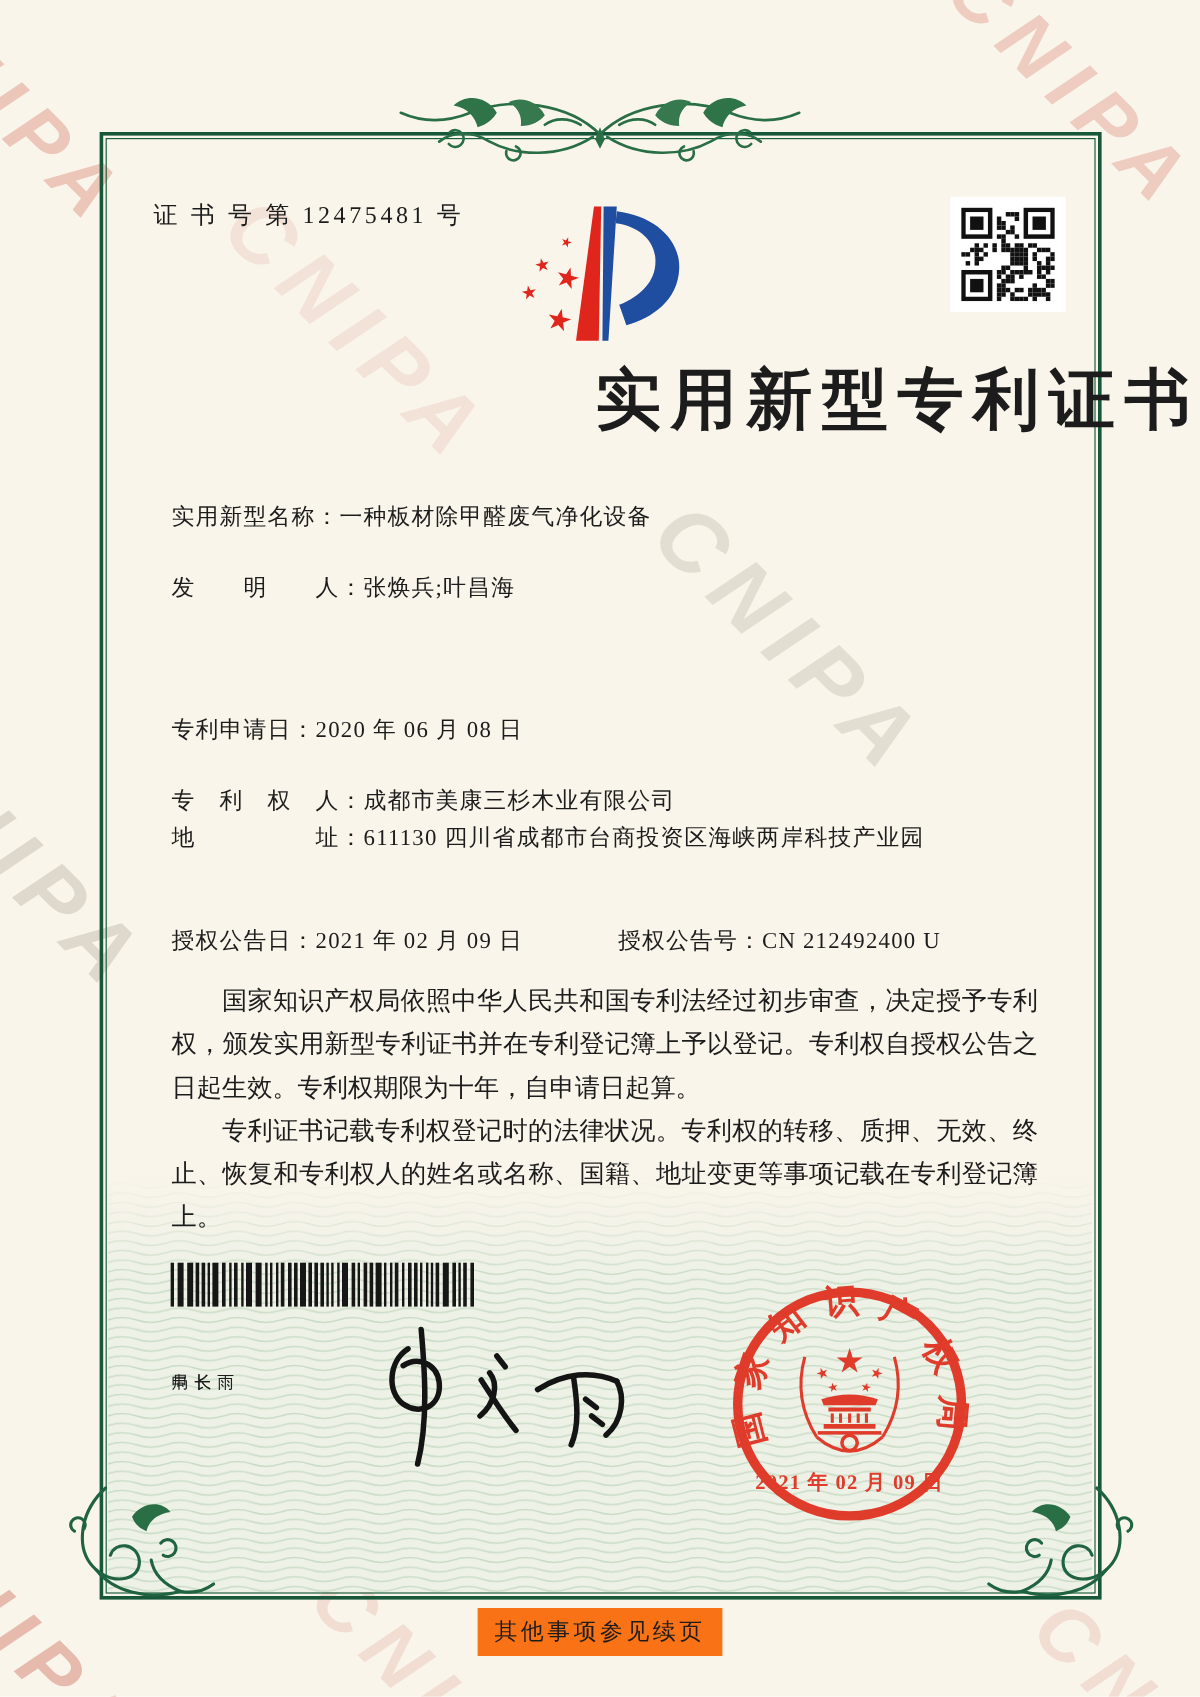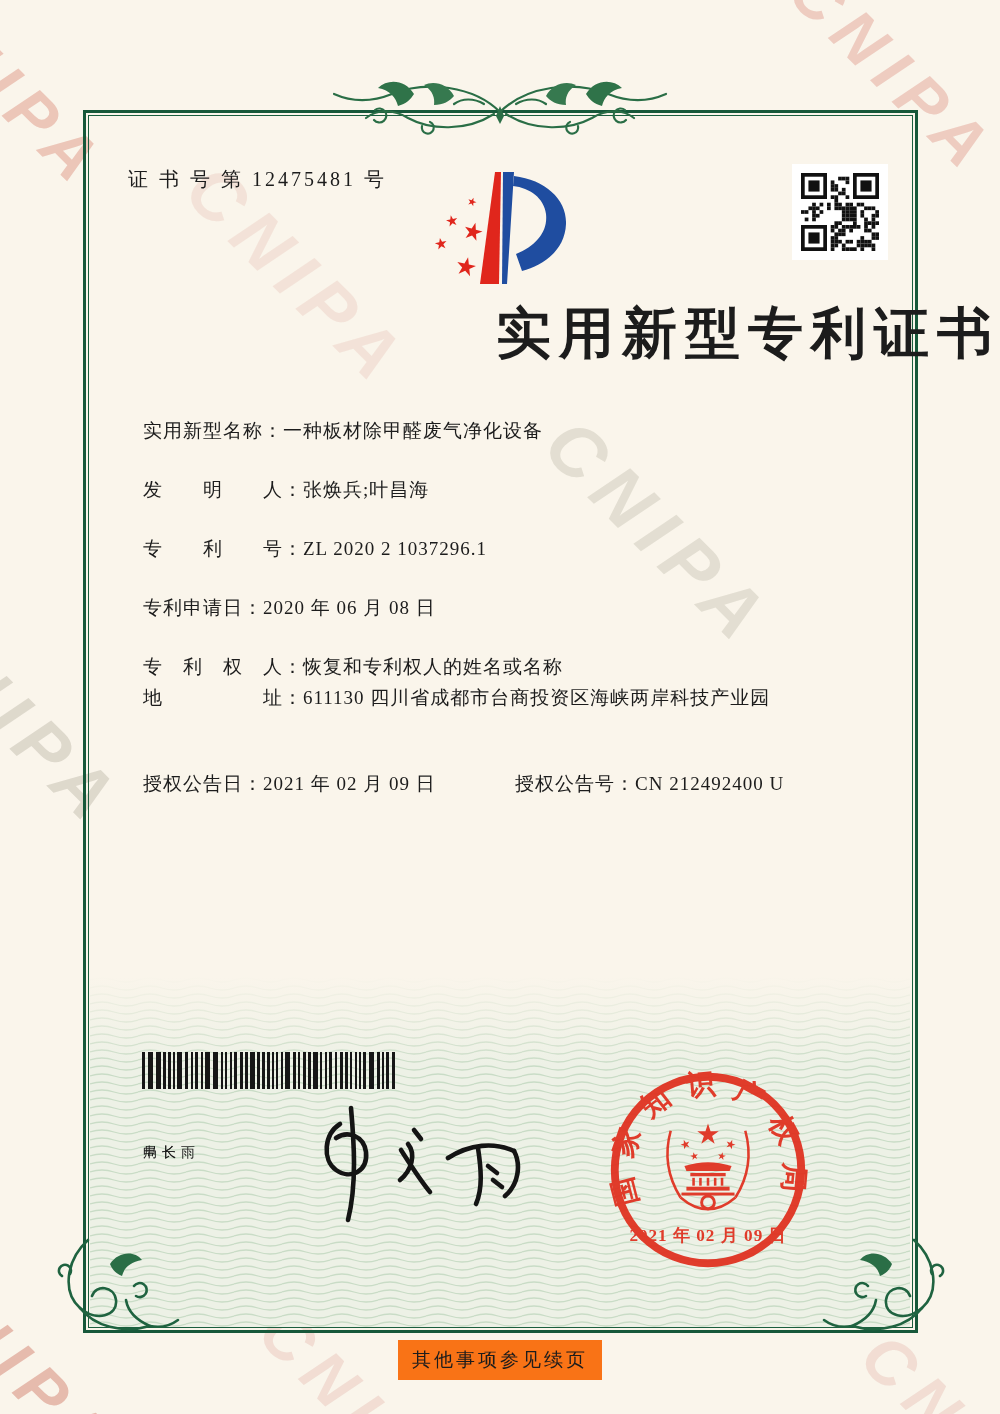--- a/index.html
+++ b/index.html
@@ -273,39 +273,40 @@
     </svg>
 
     <div class="title">实用新型专利证书</div>
 
     <div class="frow" style="top:418px">
       <span class="flabel">实用新型名称</span><span>：</span><span class="fvalue">一种板材除甲醛废气净化设备</span>
     </div>
     <div class="frow" style="top:477px">
       <span class="flabel">发　　明　　人</span><span>：</span><span class="fvalue">张焕兵;叶昌海</span>
     </div>
-    <div class="frow" style="top:536px">
-      <span class="flabel">专　　利　　号</span><span>：</span><span class="fvalue">ZL 2020 2 1037296.1</span>
-    </div>
     <div class="frow" style="top:595px">
       <span class="flabel">专利申请日</span><span>：</span><span class="fvalue">2020 年 06 月 08 日</span>
     </div>
     <div class="frow" style="top:654px">
-      <span class="flabel">专　利　权　人</span><span>：</span><span class="fvalue">恢复和专利权人的姓名或名称</span>
+      <span class="flabel">专　利　权　人</span><span>：</span><span class="fvalue">成都市美康三杉木业有限公司</span>
     </div>
     <div class="frow" style="top:685px">
       <span class="flabel">地　　　　　址</span><span>：</span><span class="fvalue">611130 四川省成都市台商投资区海峡两岸科技产业园</span>
     </div>
     <div class="frow" style="top:771px">
       <span class="flabel">授权公告日</span><span>：</span><span class="fvalue">2021 年 02 月 09 日</span>
       <span class="frow2b">
         <span class="flabel">授权公告号</span><span>：</span><span class="fvalue">CN 212492400 U</span>
       </span>
     </div>
 
+    <div class="bodytext">
+      <p>国家知识产权局依照中华人民共和国专利法经过初步审查，决定授予专利权，颁发实用新型专利证书并在专利登记簿上予以登记。专利权自授权公告之日起生效。专利权期限为十年，自申请日起算。</p>
+      <p>专利证书记载专利权登记时的法律状况。专利权的转移、质押、无效、终止、恢复和专利权人的姓名或名称、国籍、地址变更等事项记载在专利登记簿上。</p>
+    </div>
 
     <svg id="barcode" class="barcode" width="258" height="37" viewBox="0 0 258 37">
         <rect x="0" y="0" width="3" height="37" fill="#161616"></rect>
         <rect x="6" y="0" width="5" height="37" fill="#161616"></rect>
         <rect x="14" y="0" width="5" height="37" fill="#161616"></rect>
         <rect x="21" y="0" width="3" height="37" fill="#161616"></rect>
         <rect x="26" y="0" width="3" height="37" fill="#161616"></rect>
         <rect x="31" y="0" width="2" height="37" fill="#161616"></rect>
         <rect x="35" y="0" width="5" height="37" fill="#161616"></rect>
         <rect x="43" y="0" width="3" height="37" fill="#161616"></rect>

